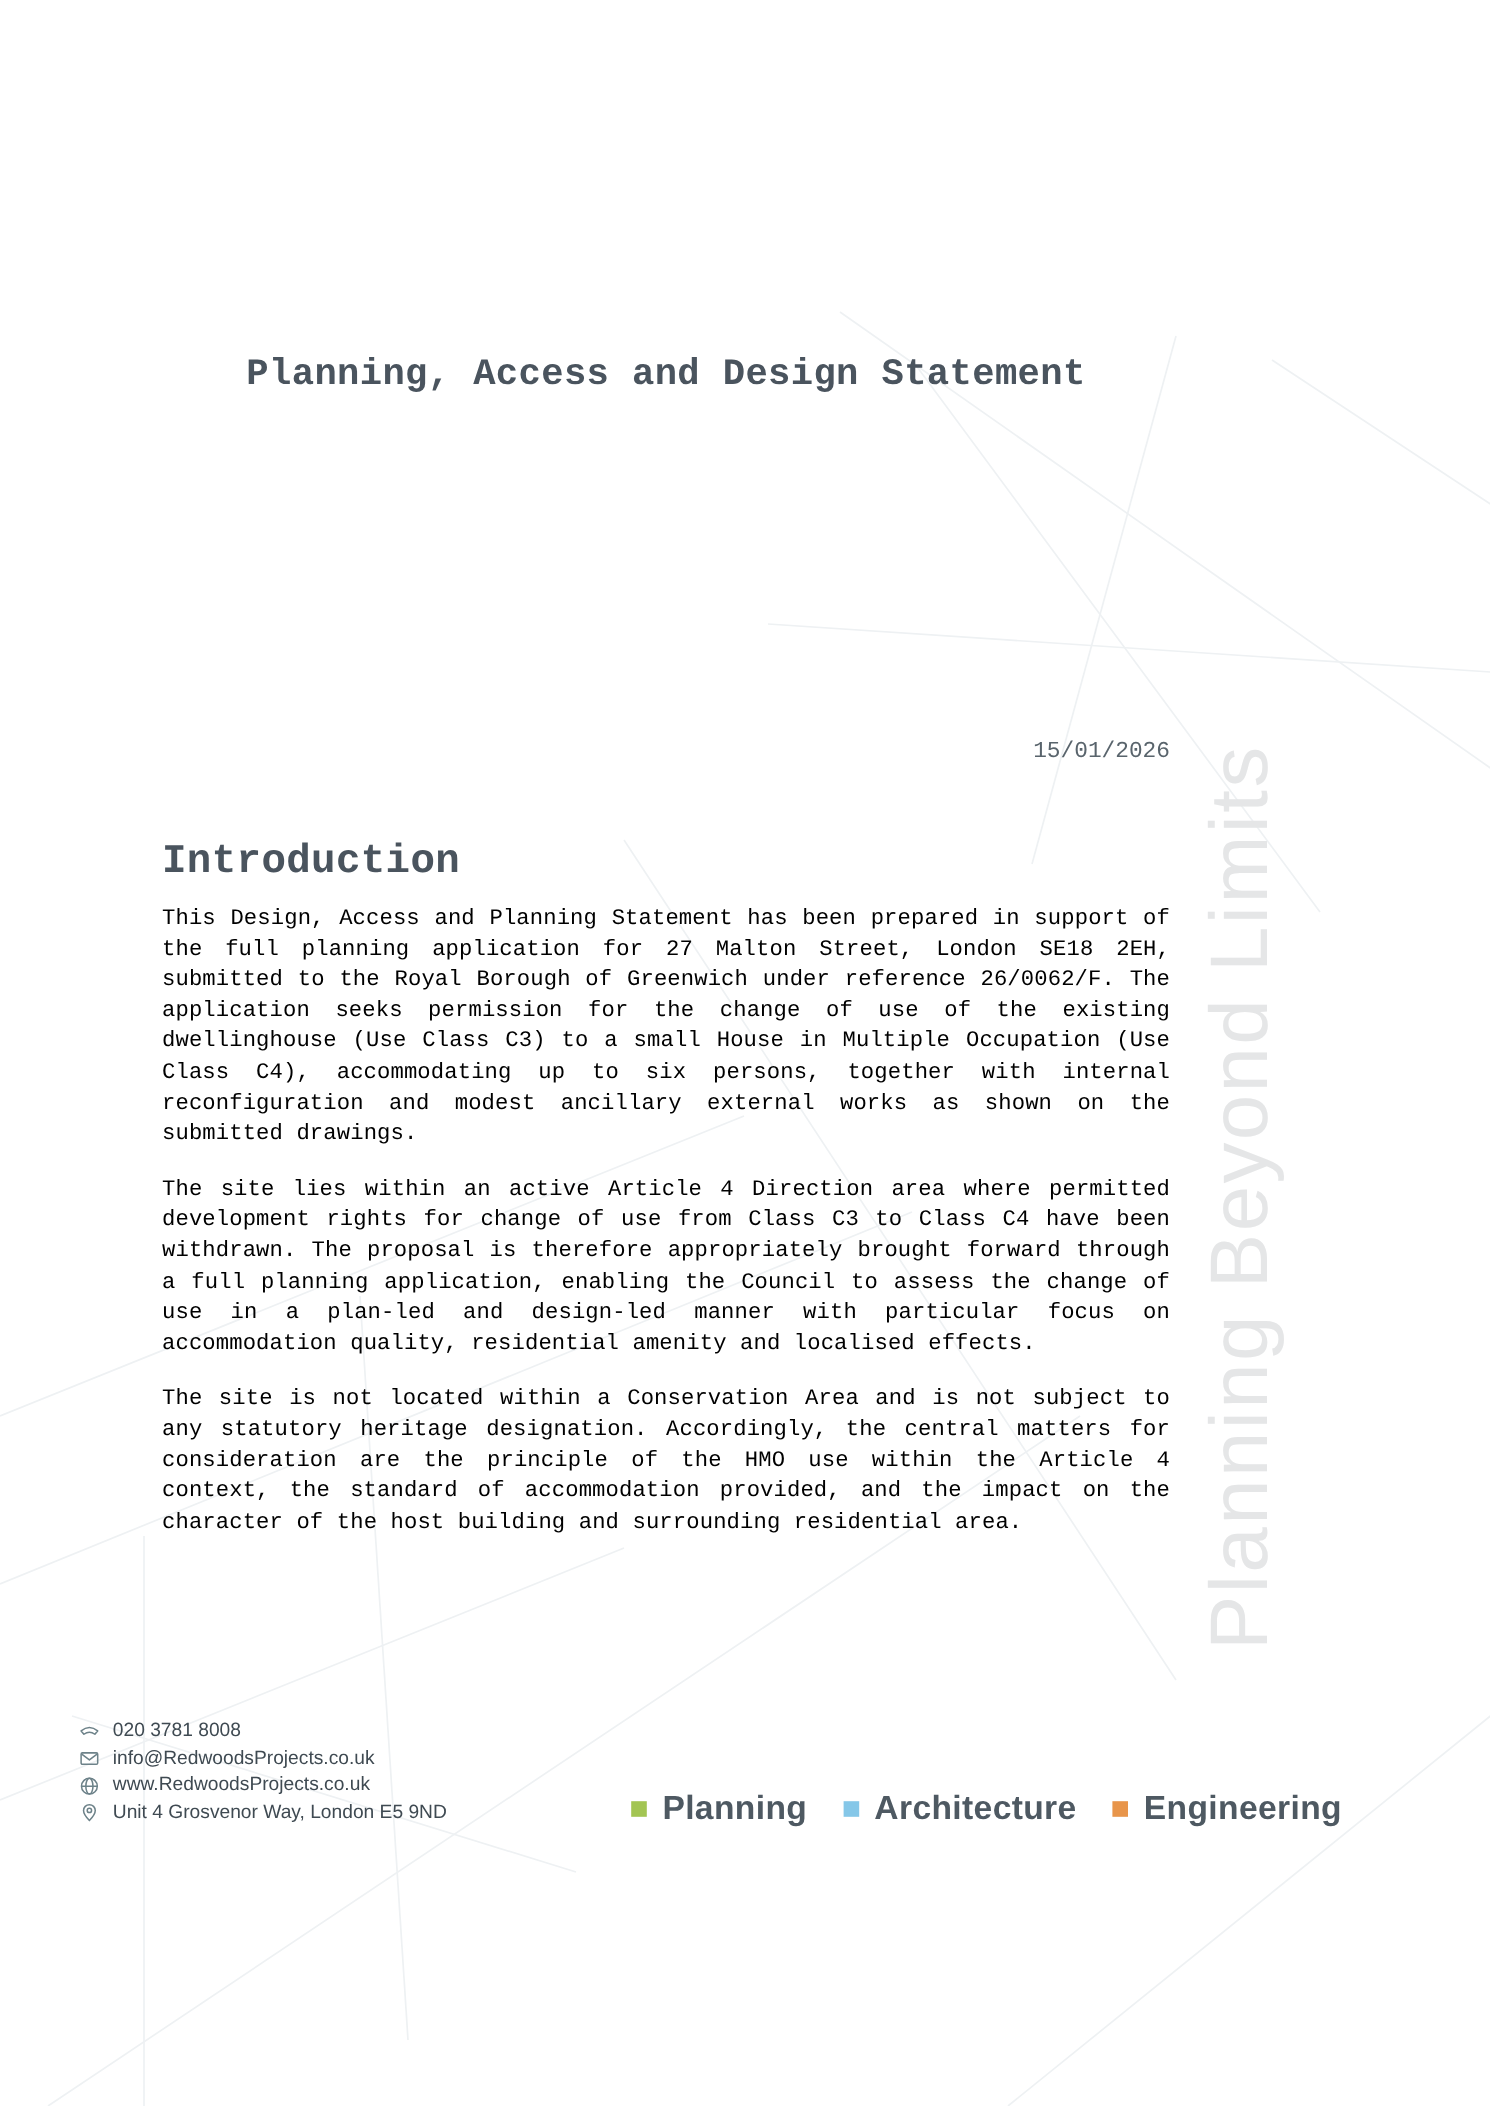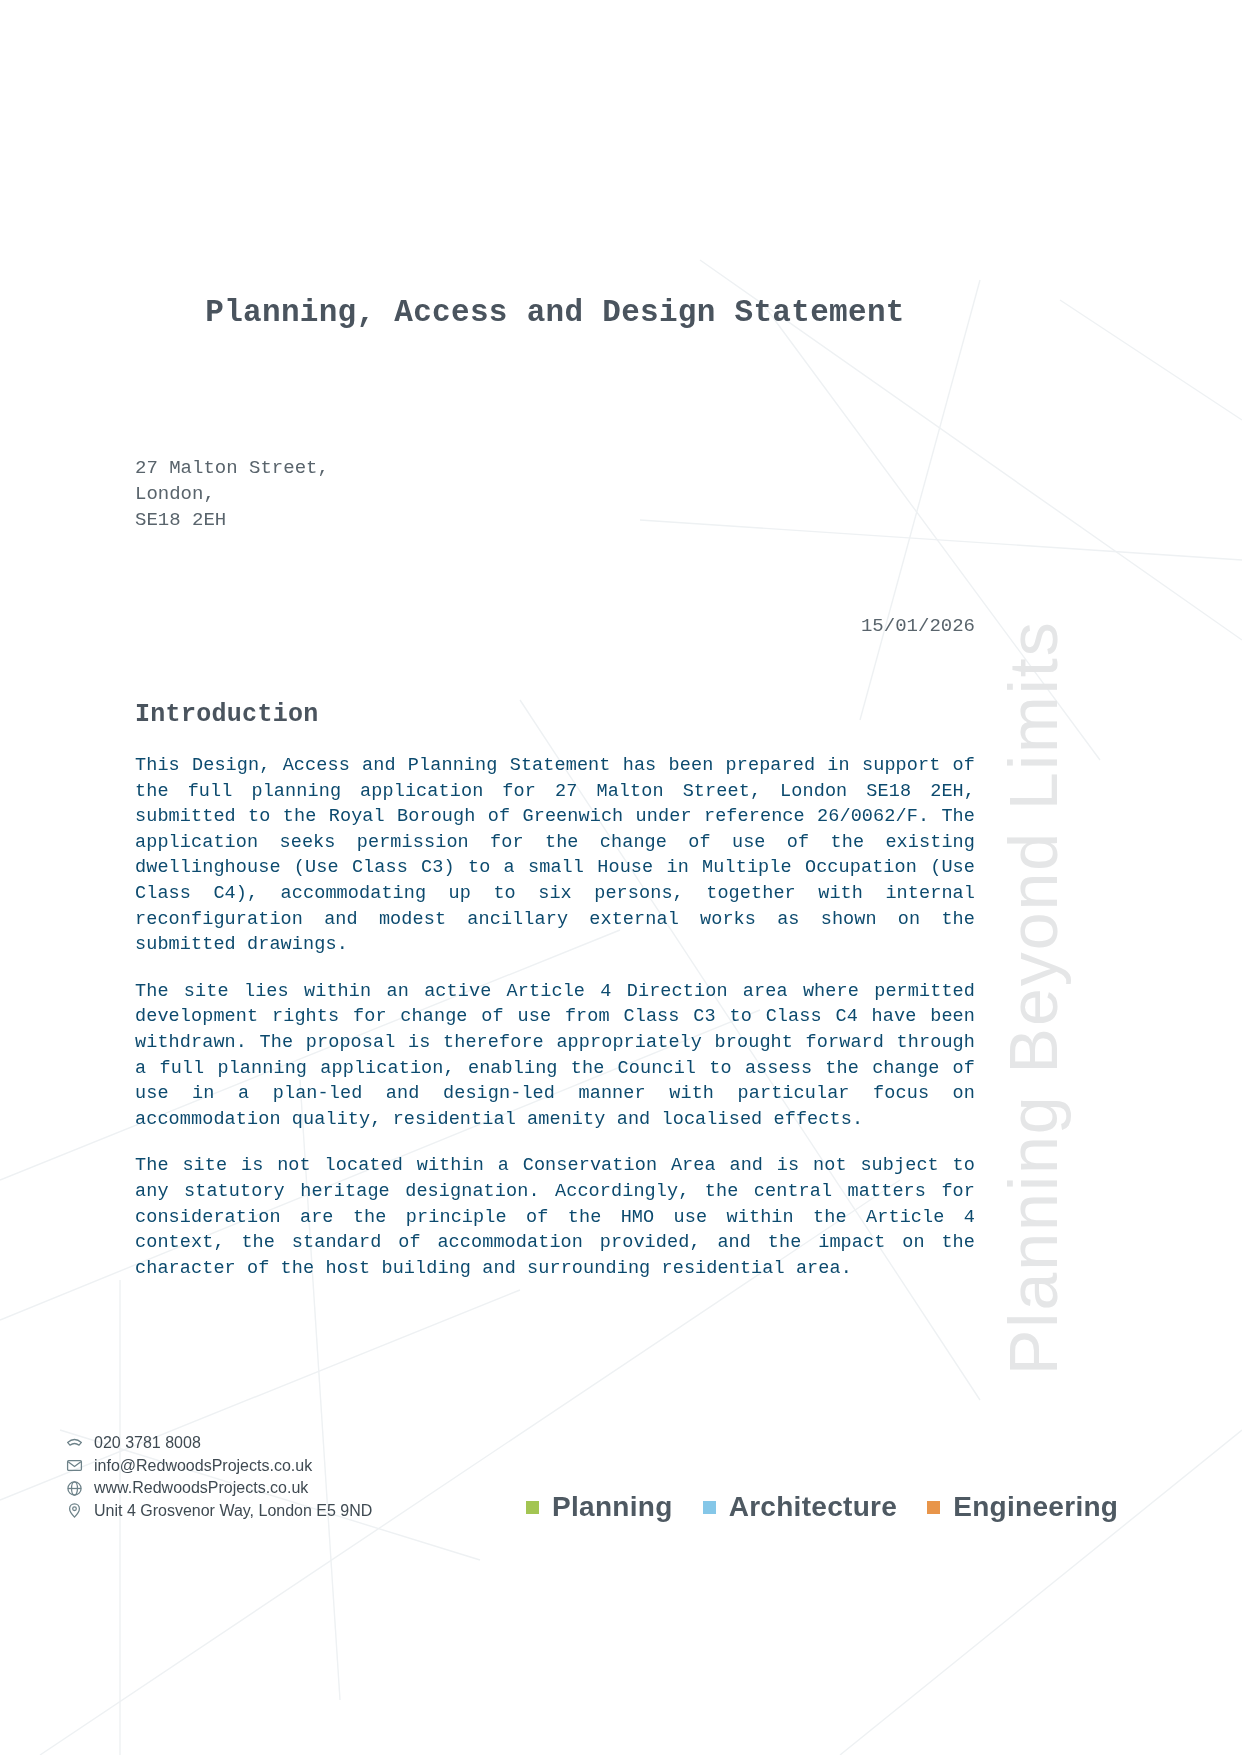--- a/index.html
+++ b/index.html
@@ -81,30 +81,30 @@
     color: #59646c;
   }
   .doc-date {
     top: 615px;
     text-align: right;
     font-size: 19px;
     color: #59646c;
   }
   .section-heading {
     top: 700px;
-    font-size: 25px;
+    font-size: 34px;
     font-weight: 700;
     letter-spacing: 0.3px;
     color: #4a545e;
   }
   .body-text {
     top: 753px;
     font-size: 18.5px;
     line-height: 25.6px;
-    color: #0c4a6e;
+    color: #000000;
   }
   .body-text p {
     text-align: justify;
     margin-bottom: 21px;
     letter-spacing: 0.1px;
   }
   
   .watermark {
     position: absolute;
     left: 662px;
@@ -191,25 +191,20 @@
       <line x1="1060" y1="300" x2="1242" y2="420"></line>
       <line x1="640" y1="520" x2="1242" y2="560"></line>
       <line x1="520" y1="700" x2="980" y2="1400"></line>
       <line x1="840" y1="1755" x2="1242" y2="1430"></line>
     </g>
   </svg>
 
 
   <div class="content doc-title">Planning, Access and Design Statement</div>
 
-  <div class="content address">
-    <div>27 Malton Street,</div>
-    <div>London,</div>
-    <div>SE18 2EH</div>
-  </div>
 
   <div class="content doc-date">15/01/2026</div>
 
   <div class="content section-heading">Introduction</div>
 
   <div class="content body-text">
     <p>This Design, Access and Planning Statement has been prepared in support of the full planning application for 27 Malton Street, London SE18 2EH, submitted to the Royal Borough of Greenwich under reference 26/0062/F. The application seeks permission for the change of use of the existing dwellinghouse (Use Class C3) to a small House in Multiple Occupation (Use Class C4), accommodating up to six persons, together with internal reconfiguration and modest ancillary external works as shown on the submitted drawings.</p>
     <p>The site lies within an active Article 4 Direction area where permitted development rights for change of use from Class C3 to Class C4 have been withdrawn. The proposal is therefore appropriately brought forward through a full planning application, enabling the Council to assess the change of use in a plan-led and design-led manner with particular focus on accommodation quality, residential amenity and localised effects.</p>
     <p>The site is not located within a Conservation Area and is not subject to any statutory heritage designation. Accordingly, the central matters for consideration are the principle of the HMO use within the Article 4 context, the standard of accommodation provided, and the impact on the character of the host building and surrounding residential area.</p>
   </div>

